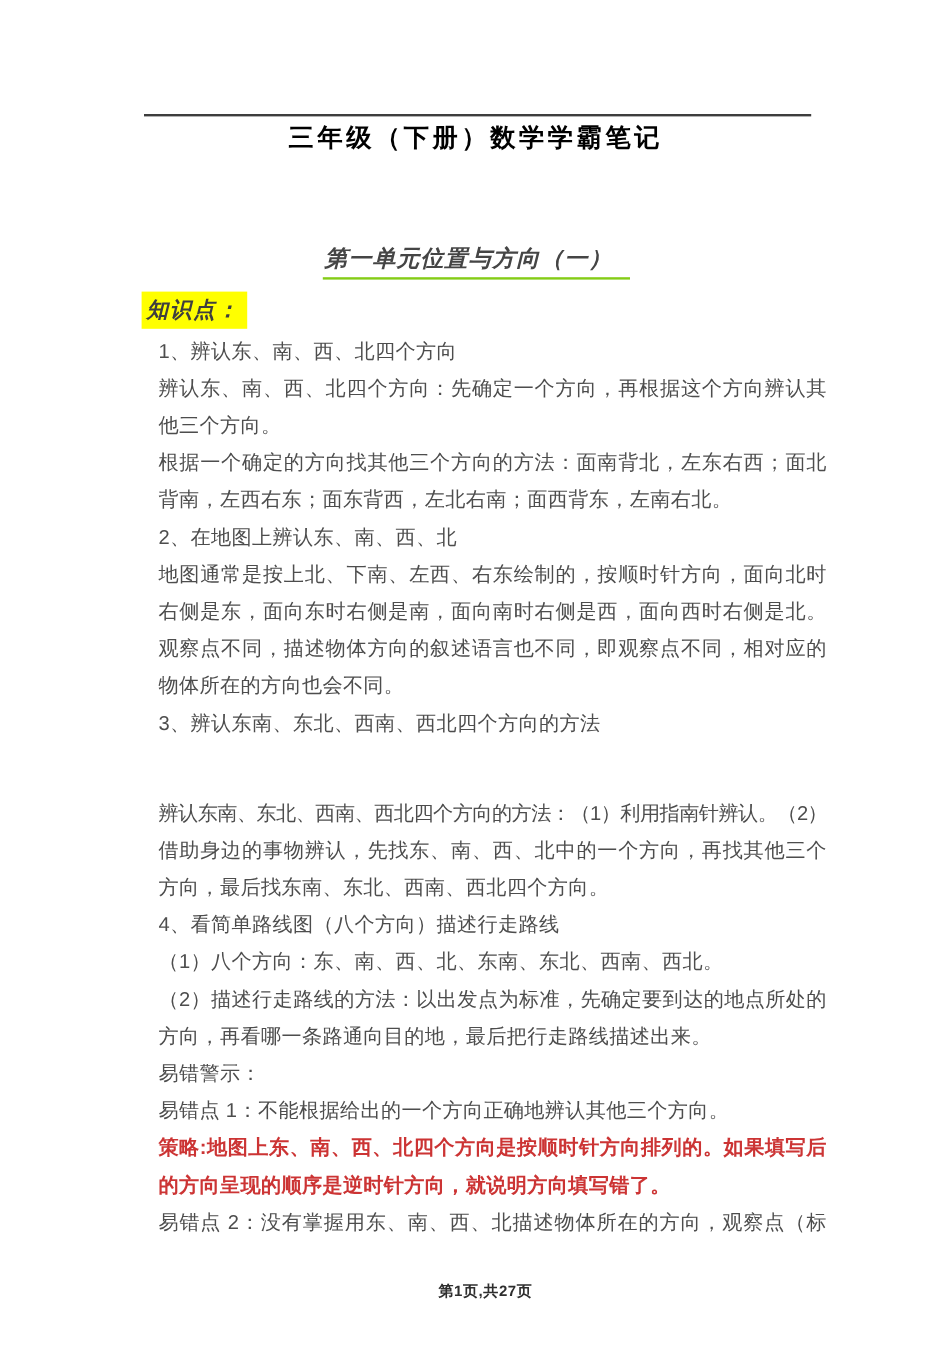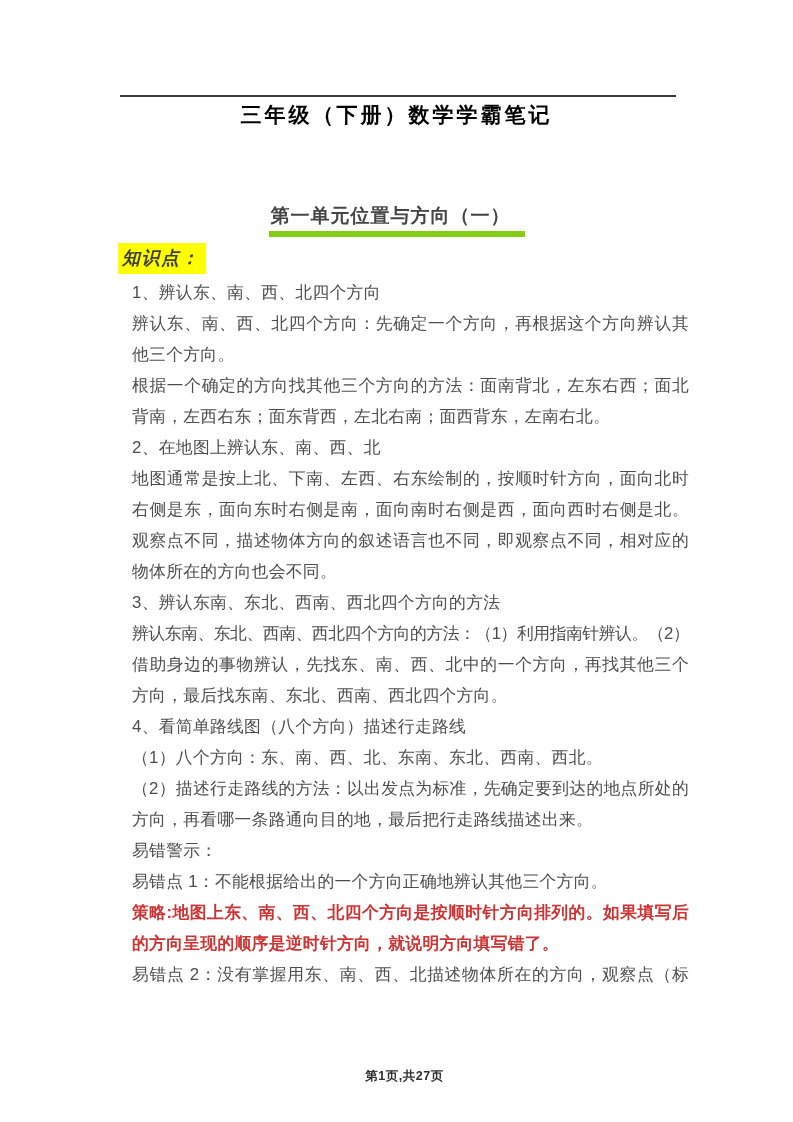--- a/index.html
+++ b/index.html
@@ -39,22 +39,23 @@
     top: 203px;
     width: 100%;
     text-align: center;
   }
   .section-heading {
     display: inline-block;
     font-size: 19px;
     font-weight: bold;
     letter-spacing: 1px;
     color: #454545;
-    border-bottom: 6px solid #84cc16;
+    border-bottom: 2px solid #84cc16;
     padding: 0 14px 2px 2px;
+    font-style: italic;
   }
   .kp-wrap {
     position: absolute;
     left: 118px;
     top: 243px;
     font-style: italic;
   }
   .kp {
     display: inline-block;
     background: #ffff00;
@@ -77,20 +78,21 @@
     line-height: 31px;
     white-space: normal;
   }
   .line.j {
     text-align: justify;
     text-align-last: justify;
     text-justify: inter-character;
   }
   .line.tight {
     letter-spacing: -0.8px;
+    margin-top: 44px;
   }
   .line.red {
     color: #cc3434;
     font-weight: bold;
   }
   .footer {
     position: absolute;
     left: 0;
     top: 1068px;
     width: 100%;

